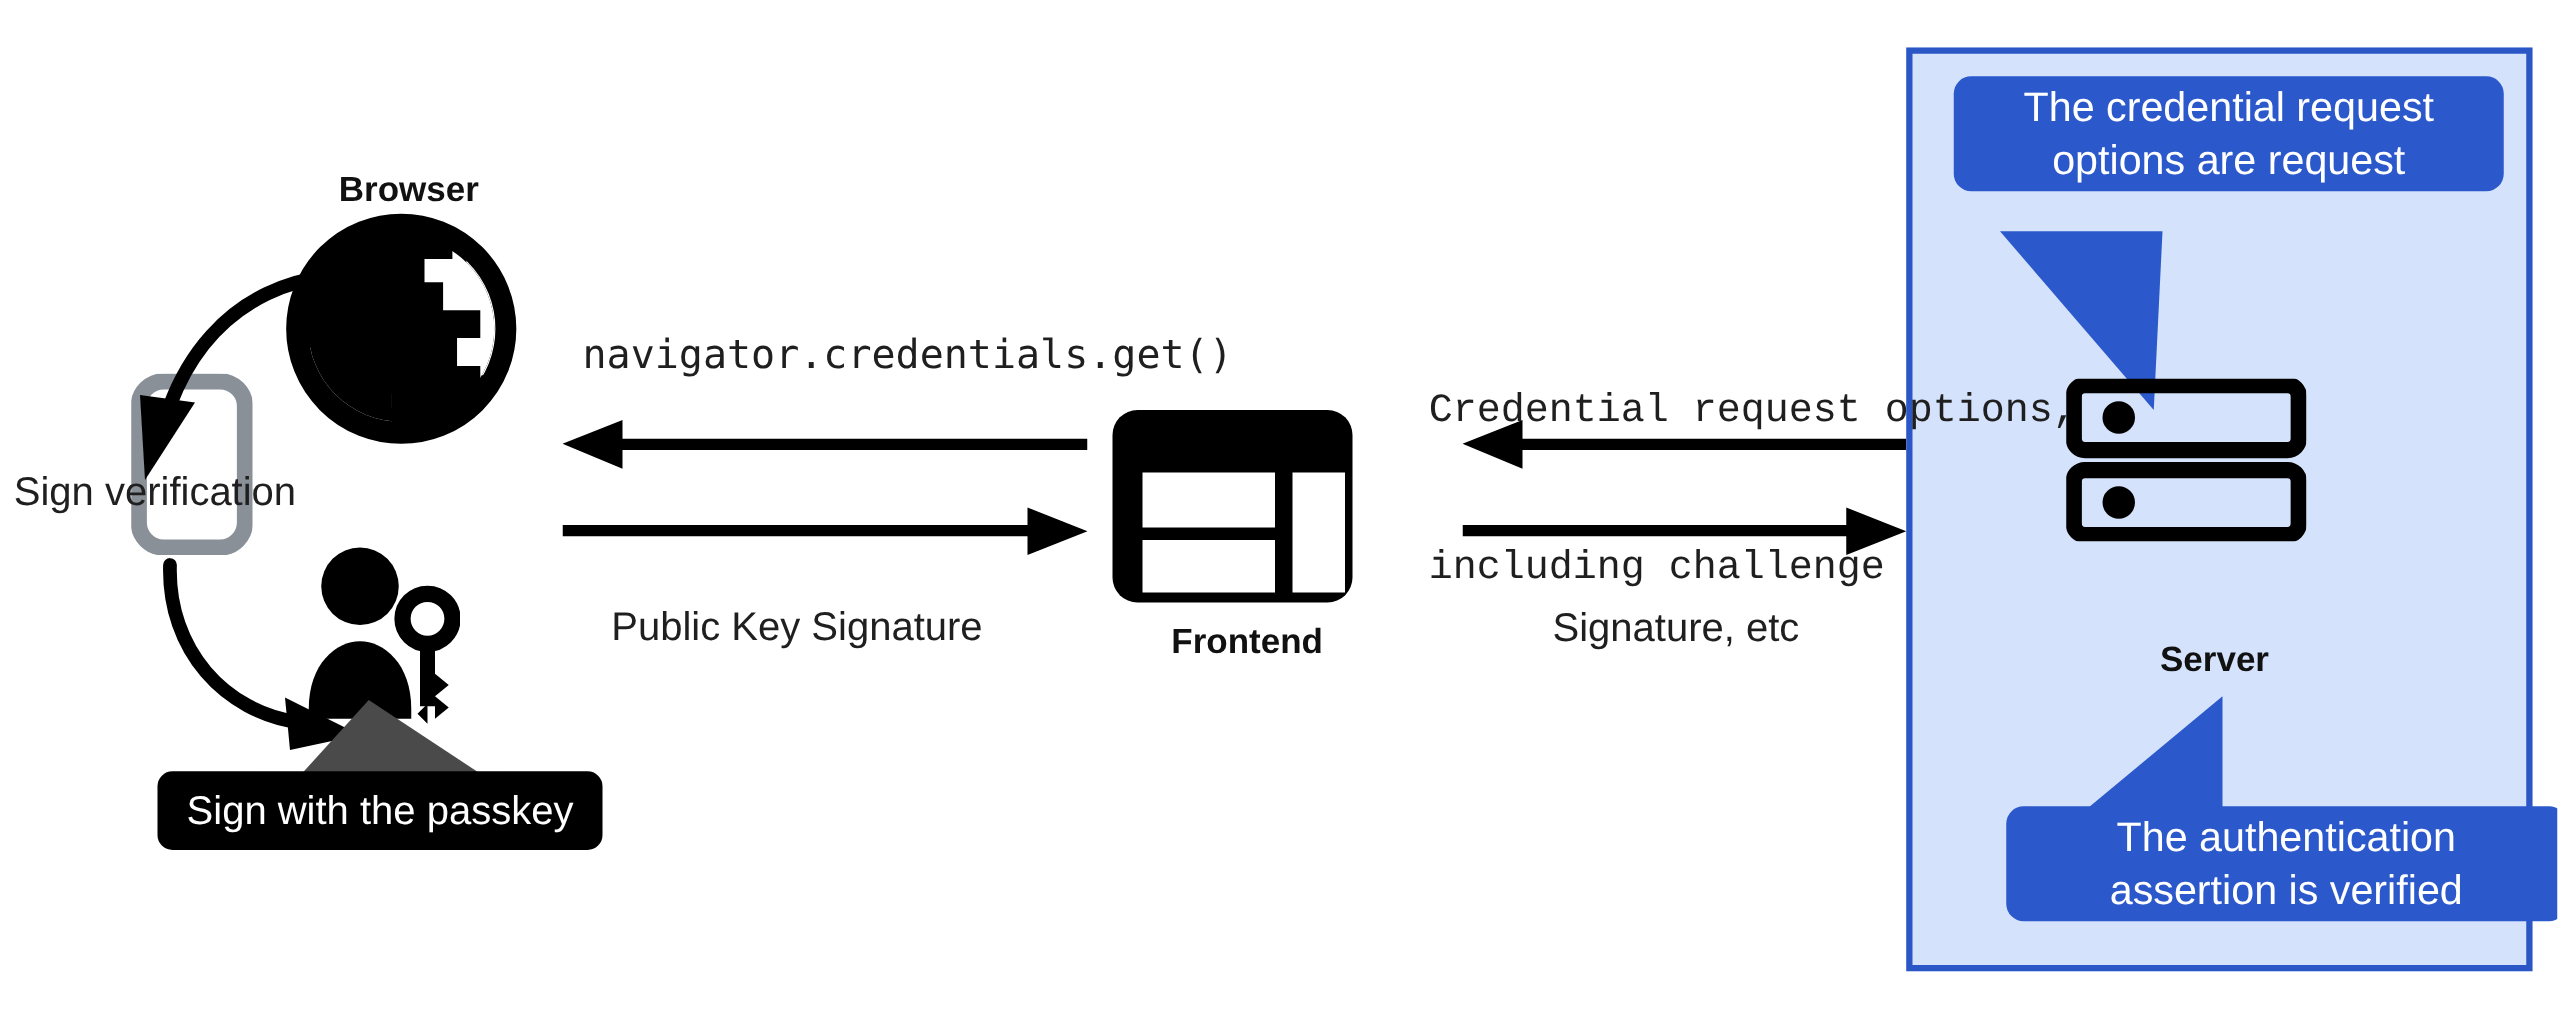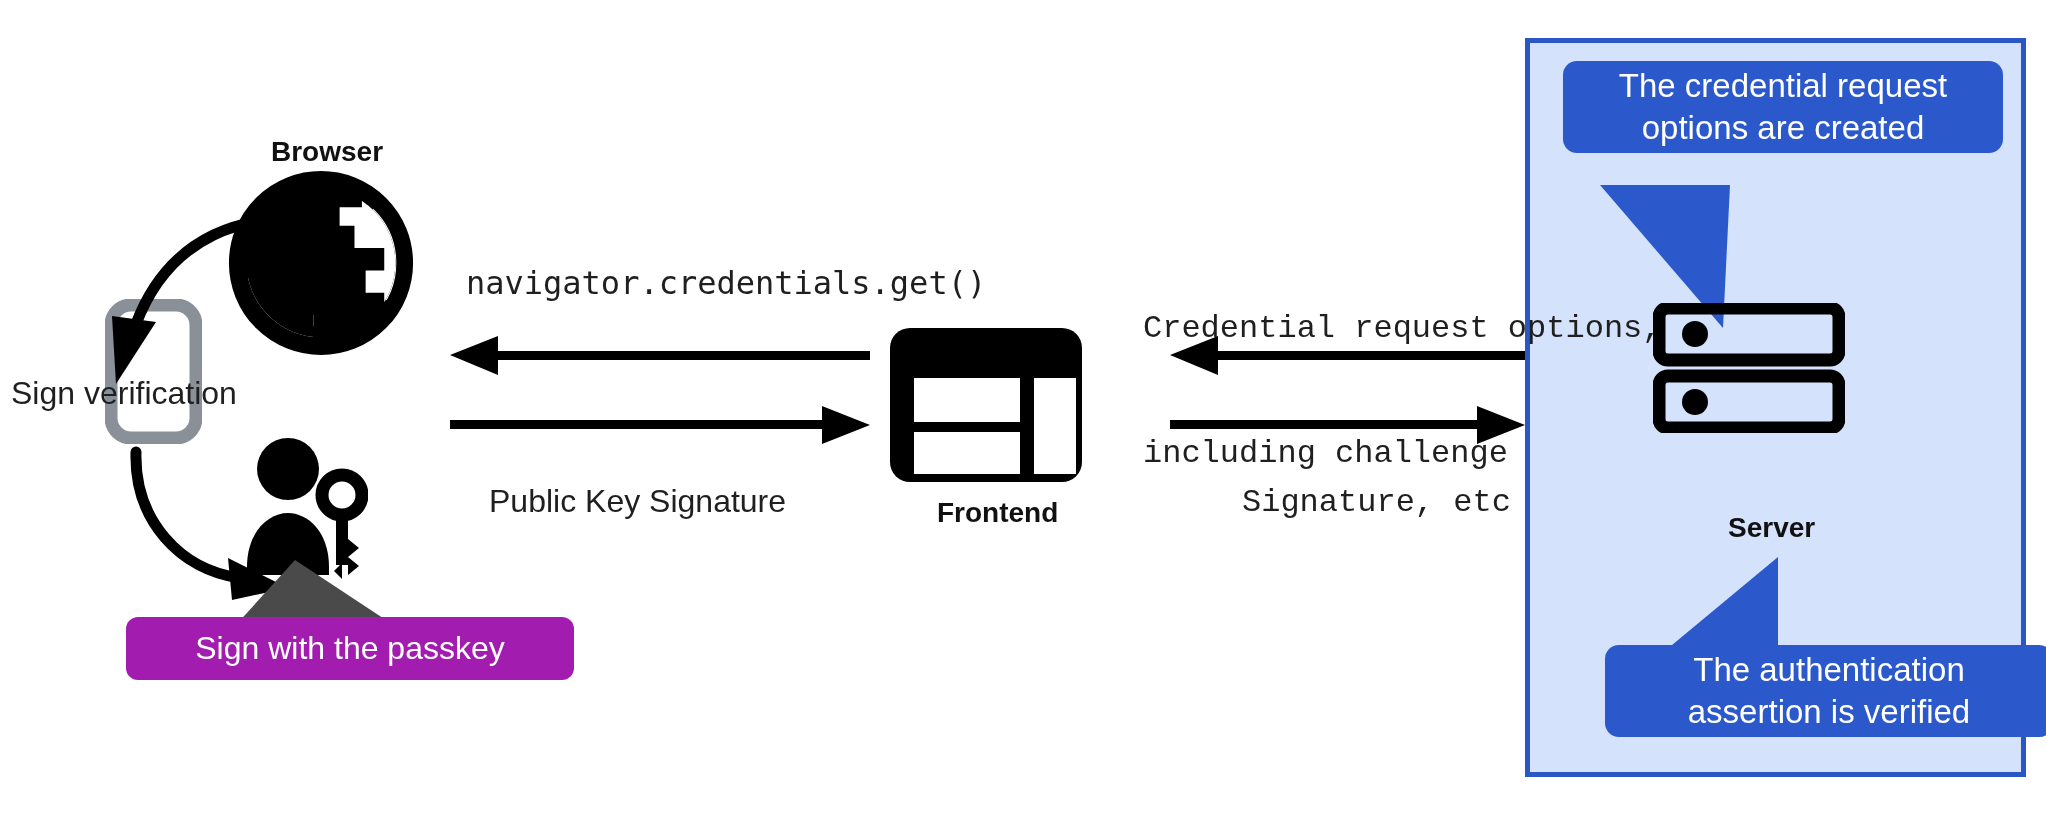--- a/index.html
+++ b/index.html
@@ -52,22 +52,22 @@
     top: 645px;
     width: 448px;
     margin-left: 48px;
   }
   .callout-tail { overflow: visible; }
 
   
   #passkey-callout {
     left: 126px;
     top: 617px;
-    width: 448px;
-    background: #a21caf;
+    width: 356px;
+    background: #000000;
     color: #ffffff;
     border-radius: 12px;
     font-size: 32px;
     text-align: center;
     padding: 13px 18px;
     box-sizing: border-box;
   }
 
   
   .label {
@@ -90,21 +90,21 @@
   }
 
   #label-browser   { left: 271px;  top: 136px; }
   #label-frontend  { left: 937px;  top: 497px; }
   #label-server    { left: 1728px; top: 512px; }
 
   #label-user-verification { left: 11px;  top: 373px; }
   #label-navigator         { left: 466px; top: 264px; }
   #label-pubkey            { left: 489px; top: 481px; }
   #label-credreq           { left: 1143px; top: 225px; font-family: Liberation Mono, monospace; }
-  #label-signature         { left: 1242px; top: 482px; font-family: Liberation Mono, monospace; }
+  #label-signature         { left: 1242px; top: 482px; }
 
   
   #icon-globe  { left: 228px;  top: 170px; }
   #icon-phone  { left: 105px;  top: 299px; }
   #icon-person { left: 243px;  top: 435px; }
   #icon-frontend { left: 888px; top: 326px; }
   #icon-server { left: 1653px; top: 303px; }
 
   
   #arrows-left  { left: 450px;  top: 330px; }
@@ -118,21 +118,21 @@
 <div id="stage">
 
   <div class="abs" id="server-panel"></div>
 
   <svg class="abs callout-tail" style="left:1600px; top:185px; width:260px; height:145px;" viewBox="0 0 260 145">
     <polygon points="0,0 130,0 123,143" fill="#2b58ca"></polygon>
   </svg>
 
   <div class="abs callout-bubble" id="callout-top">
     <div>The credential request</div>
-    <div>options are created</div>
+    <div>options are request</div>
   </div>
 
   <svg class="abs" id="icon-server" width="192" height="130" viewBox="0 0 192 130">
     <rect x="6" y="5" width="180" height="52" rx="9" fill="none" stroke="#000000" stroke-width="13"></rect>
     <circle cx="42" cy="31" r="13" fill="#000000"></circle>
     <rect x="6" y="73" width="180" height="52" rx="9" fill="none" stroke="#000000" stroke-width="13"></rect>
     <circle cx="42" cy="99" r="13" fill="#000000"></circle>
   </svg>
   <div class="abs label-bold" id="label-server">Server</div>
 

